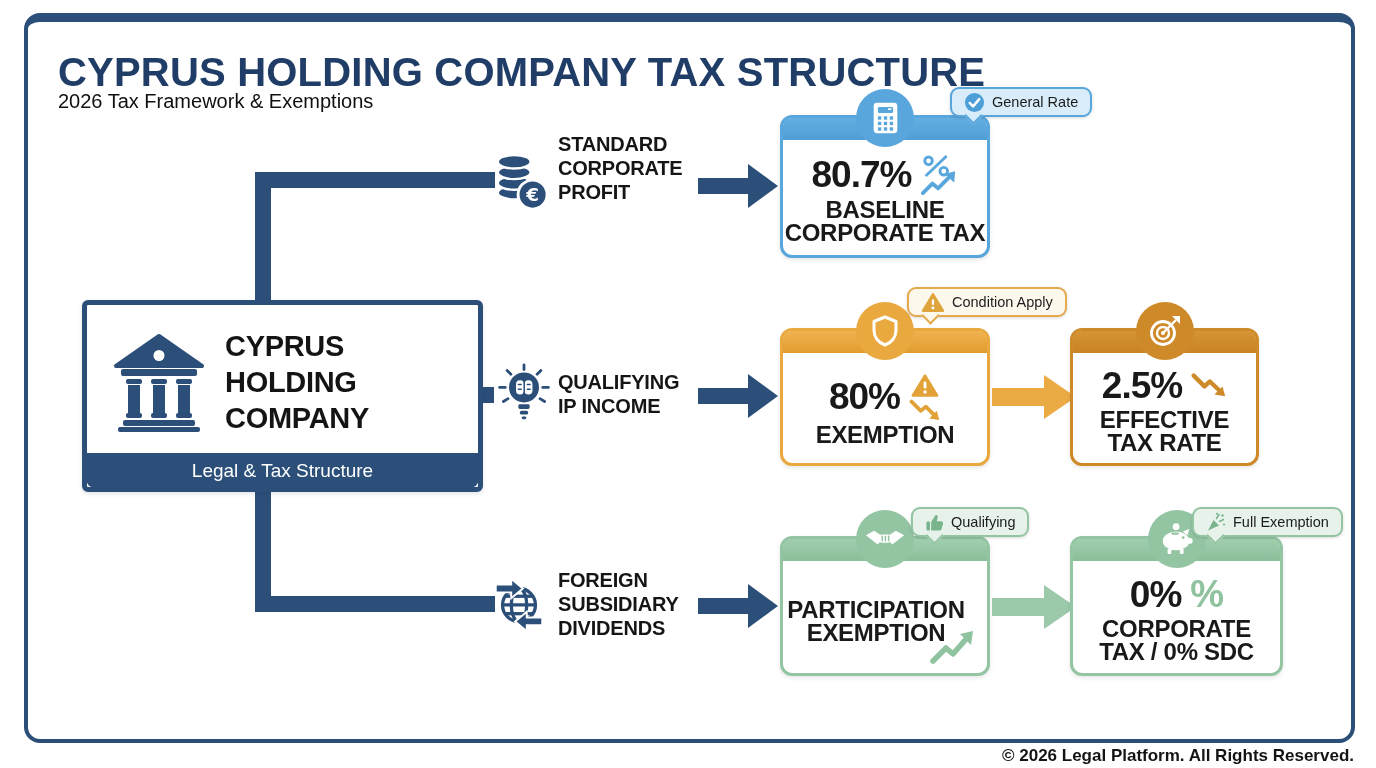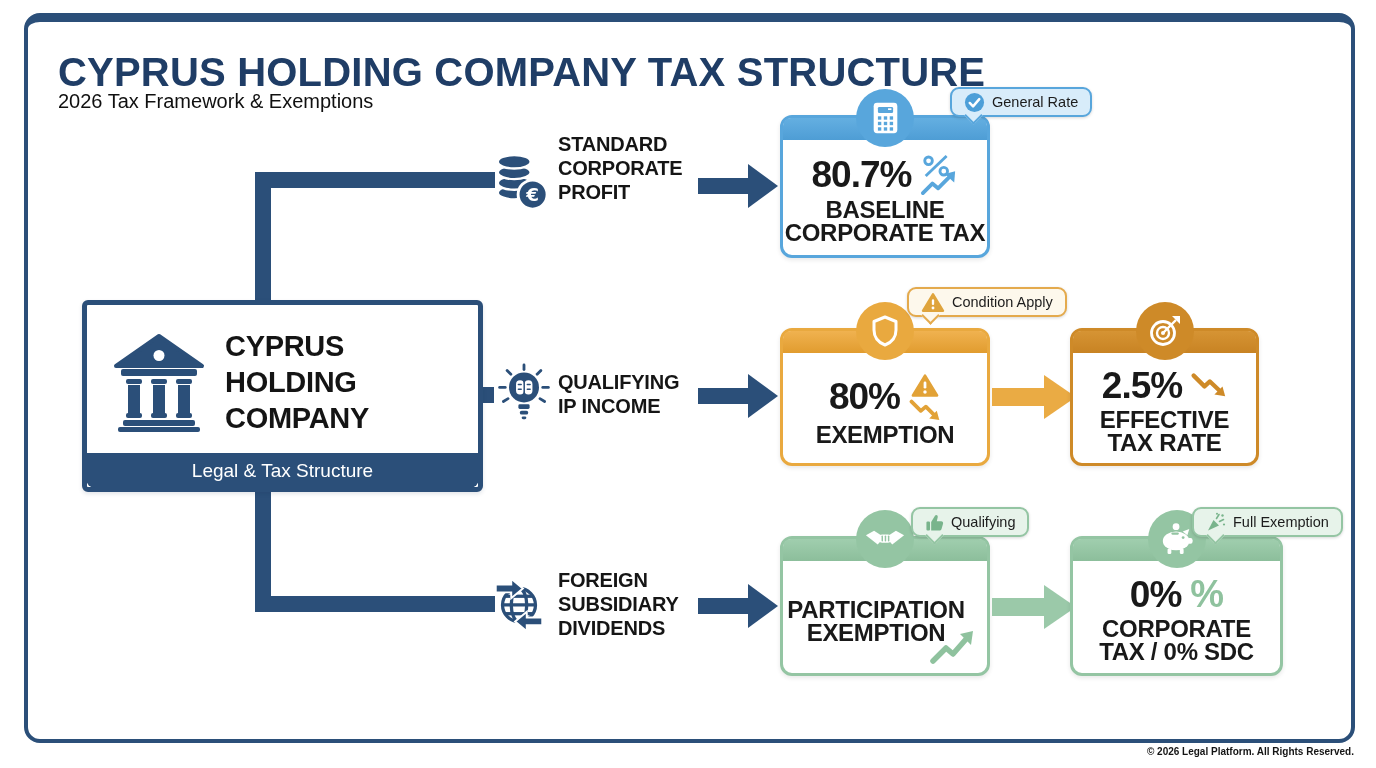--- a/index.html
+++ b/index.html
@@ -13,21 +13,21 @@
     border:4px solid #2B4F79; border-top-width:9px; border-radius:16px;
   }
   .title {
     position:absolute; left:58px; top:50px; font-size:40px; font-weight:800;
     color:#1F3D66; letter-spacing:.2px; white-space:nowrap;
   }
   .subtitle {
     position:absolute; left:58px; top:90px; font-size:20px; color:#101010;
   }
   .footer-note {
-    position:absolute; right:22px; top:746px; font-size:10px; font-weight:700; color:#141414;
+    position:absolute; right:22px; top:746px; font-size:17px; font-weight:700; color:#141414;
   }
   
   .conn { position:absolute; background:#2B4F79; }
   
   .company {
     position:absolute; left:82px; top:300px; width:401px; height:192px;
     background:#fff; border:5px solid #2B4F79; border-radius:6px;
     box-shadow:0 2px 4px rgba(20,40,70,.12);
   }
   .company-body {

